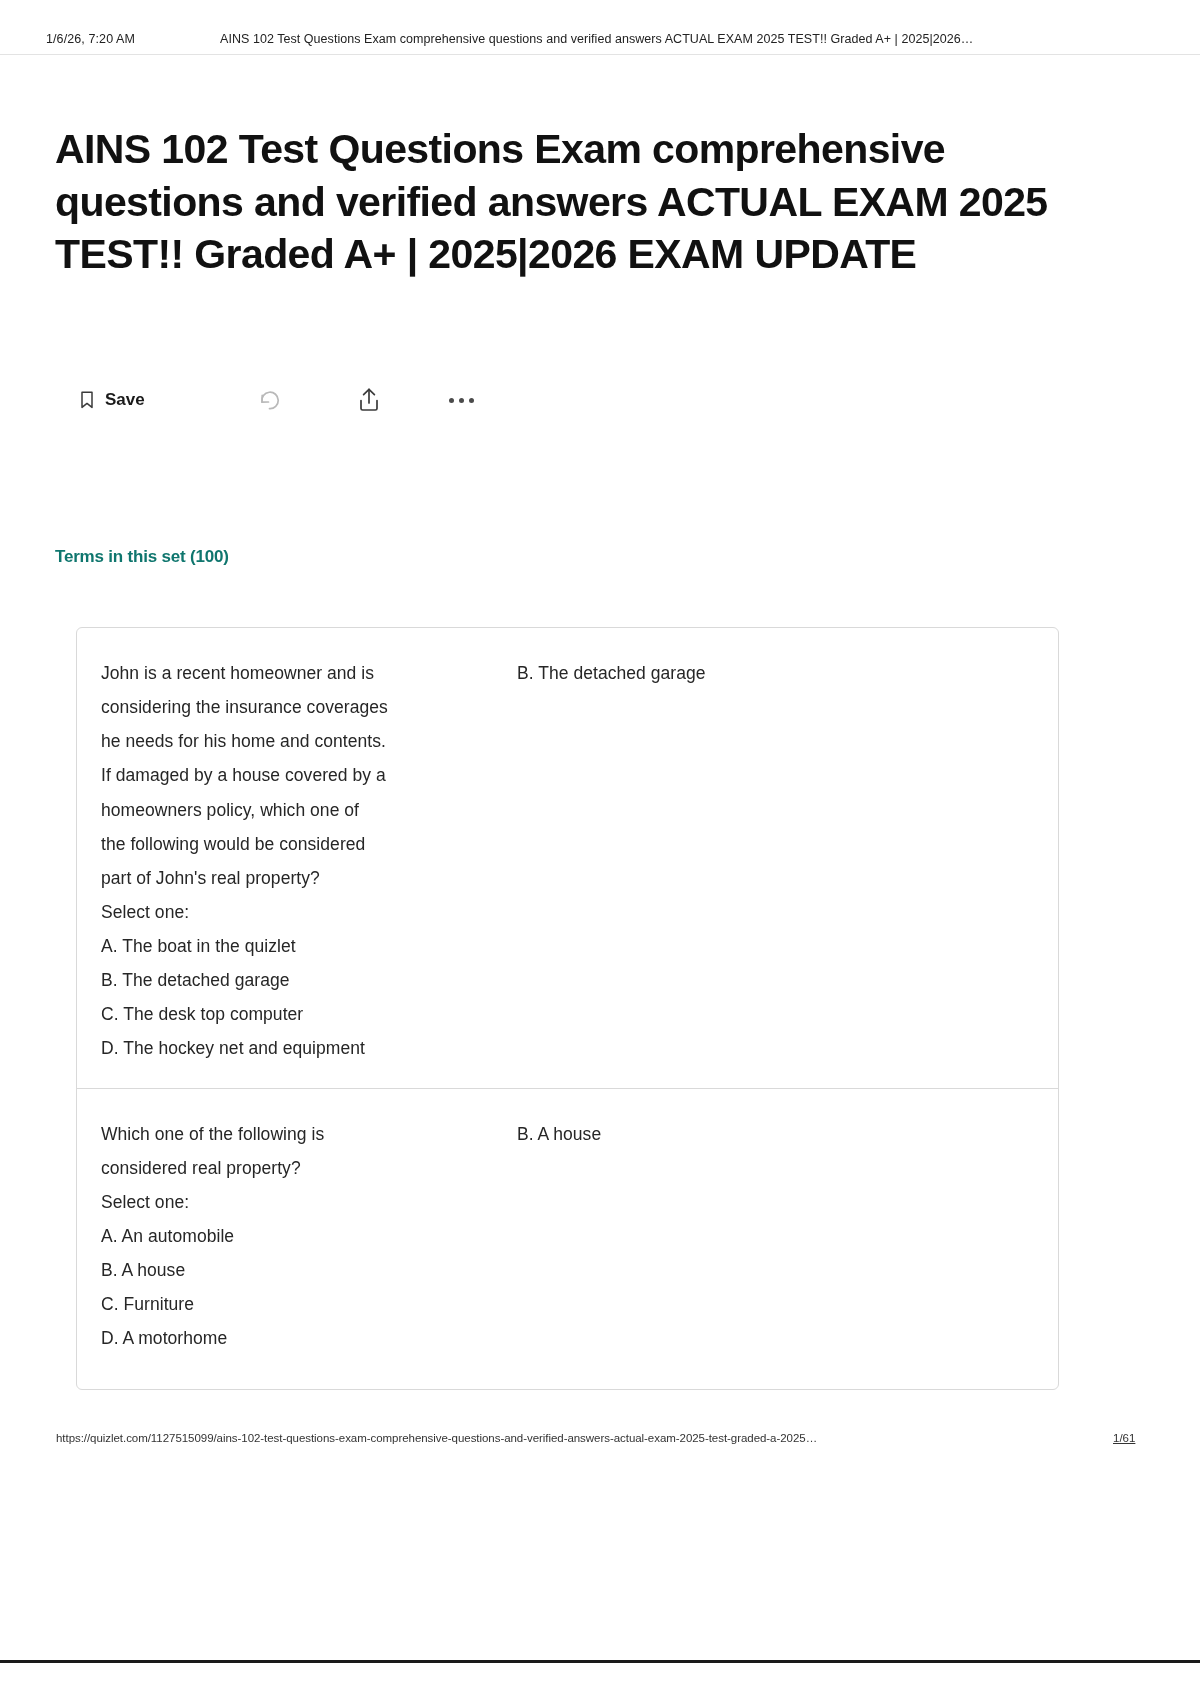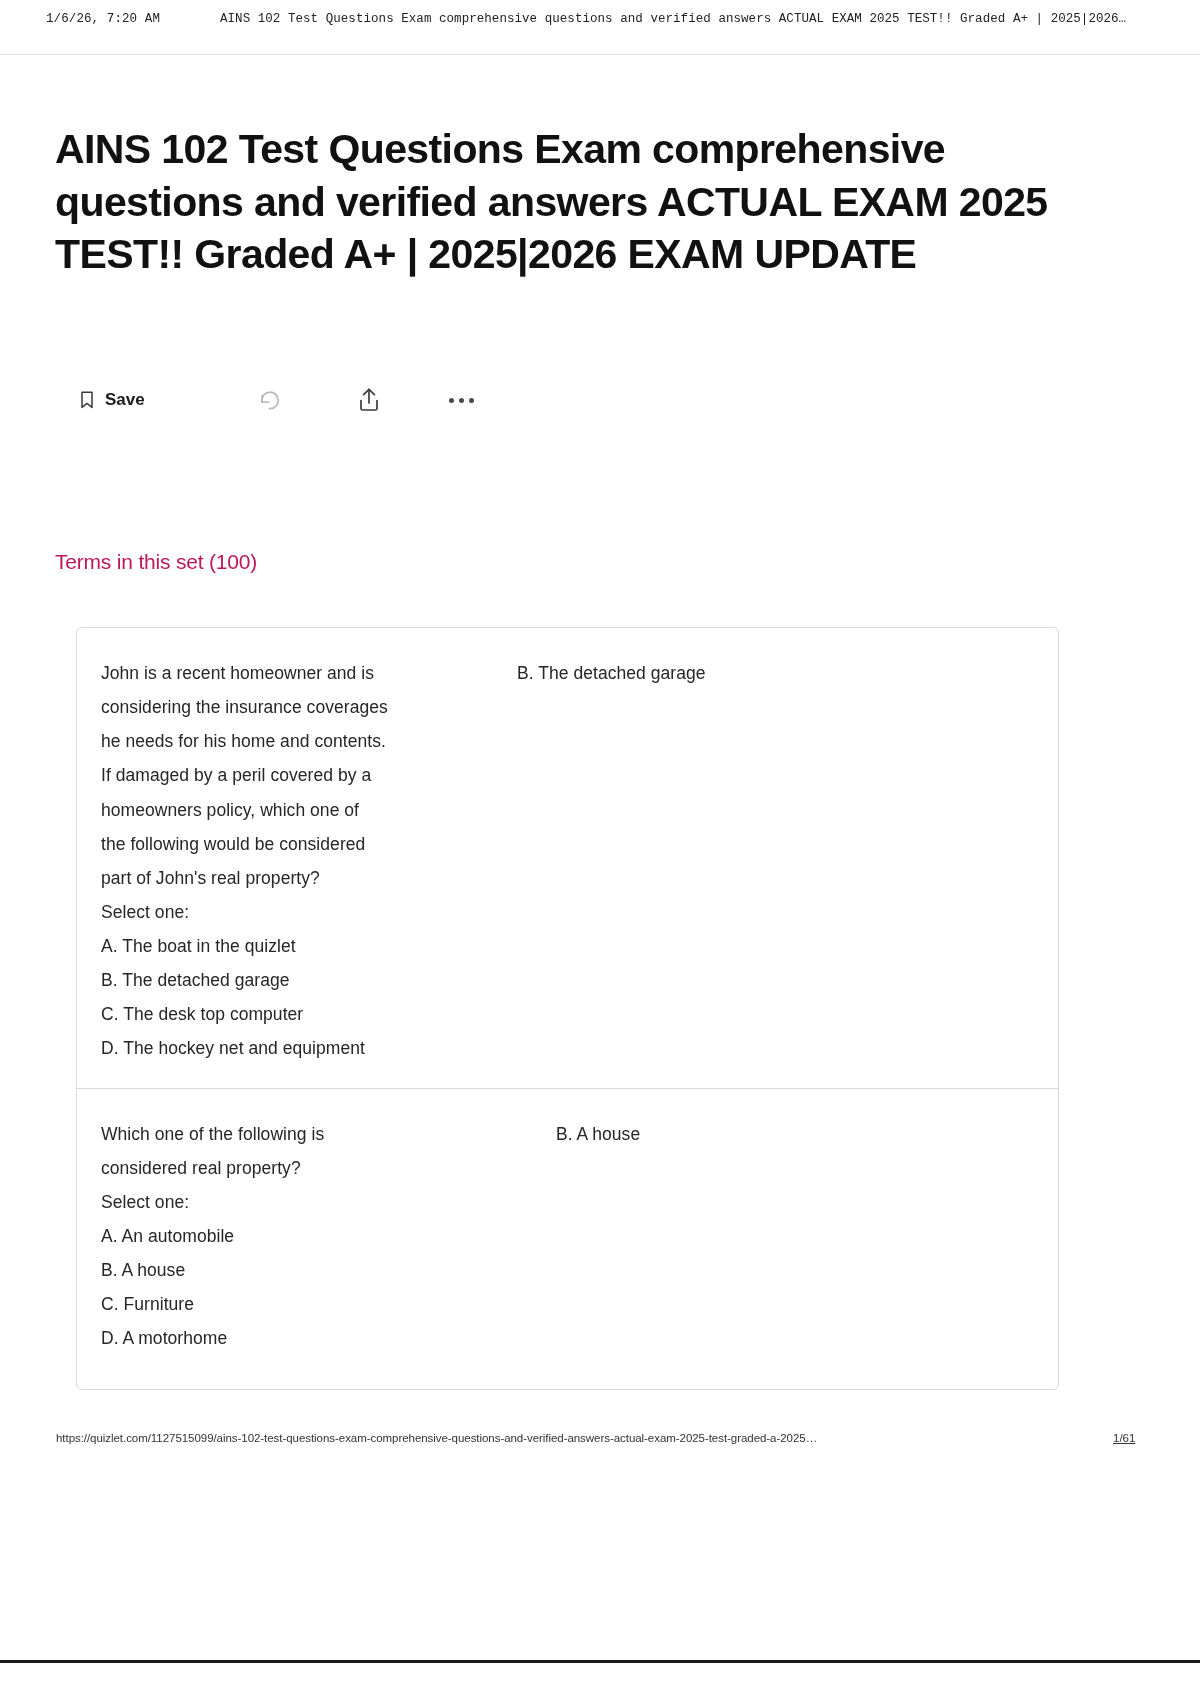--- a/index.html
+++ b/index.html
@@ -23,27 +23,26 @@
     width: 1200px;
     height: 1610px;
     background: #ffffff;
     box-sizing: border-box;
   }
 
   
   .print-header {
     position: absolute;
     left: 0;
-    top: 12px;
+    top: 32px;
     width: 1183px;
     height: 22px;
     font-size: 12.5px;
     color: #222;
     white-space: nowrap;
-    font-family: Liberation Mono, monospace;
   }
   .print-header .ph-date {
     position: absolute;
     left: 46px;
     top: 0;
     letter-spacing: 0.1px;
   }
   .print-header .ph-title {
     position: absolute;
     left: 220px;
@@ -119,44 +118,44 @@
     background: #4b4b4b;
     border-radius: 50%;
     display: block;
   }
 
   
   .terms-heading {
     position: absolute;
     left: 55px;
     top: 533px;
-    font-size: 21px;
-    font-weight: normal;
+    font-size: 17px;
+    font-weight: bold;
     letter-spacing: -0.2px;
-    color: #be185d;
+    color: #0f766e;
   }
 
   
   .terms-table {
     position: absolute;
     left: 76px;
     top: 627px;
     width: 983px;
     border: 1px solid #d9d9d9;
     border-radius: 6px;
     box-sizing: border-box;
     background: #fff;
     overflow: hidden;
   }
   .term-row {
     display: flex;
     border-bottom: 1px solid #d9d9d9;
     box-sizing: border-box;
   }
-  .term-row:last-child { border-bottom: none; gap: 39px; }
+  .term-row:last-child { border-bottom: none; }
 
   .term-col-left {
     width: 420px;
     padding: 28px 24px 30px 24px;
     box-sizing: border-box;
   }
   .term-col-right {
     flex: 1;
     padding: 28px 20px 30px 20px;
     box-sizing: border-box;
@@ -270,21 +269,21 @@
 
   <h2 class="terms-heading">Terms in this set (100)</h2>
 
   <div class="terms-table">
 
     <div class="term-row row-1">
       <div class="term-col-left">
         <div class="term-line">John is a recent homeowner and is</div>
         <div class="term-line">considering the insurance coverages</div>
         <div class="term-line">he needs for his home and contents.</div>
-        <div class="term-line">If damaged by a peril covered by a</div>
+        <div class="term-line">If damaged by a house covered by a</div>
         <div class="term-line">homeowners policy, which one of</div>
         <div class="term-line">the following would be considered</div>
         <div class="term-line">part of John's real property?</div>
         <div class="term-line">Select one:</div>
         <div class="term-line">A. The boat in the quizlet</div>
         <div class="term-line">B. The detached garage</div>
         <div class="term-line">C. The desk top computer</div>
         <div class="term-line">D. The hockey net and equipment</div>
       </div>
       <div class="term-col-right">

